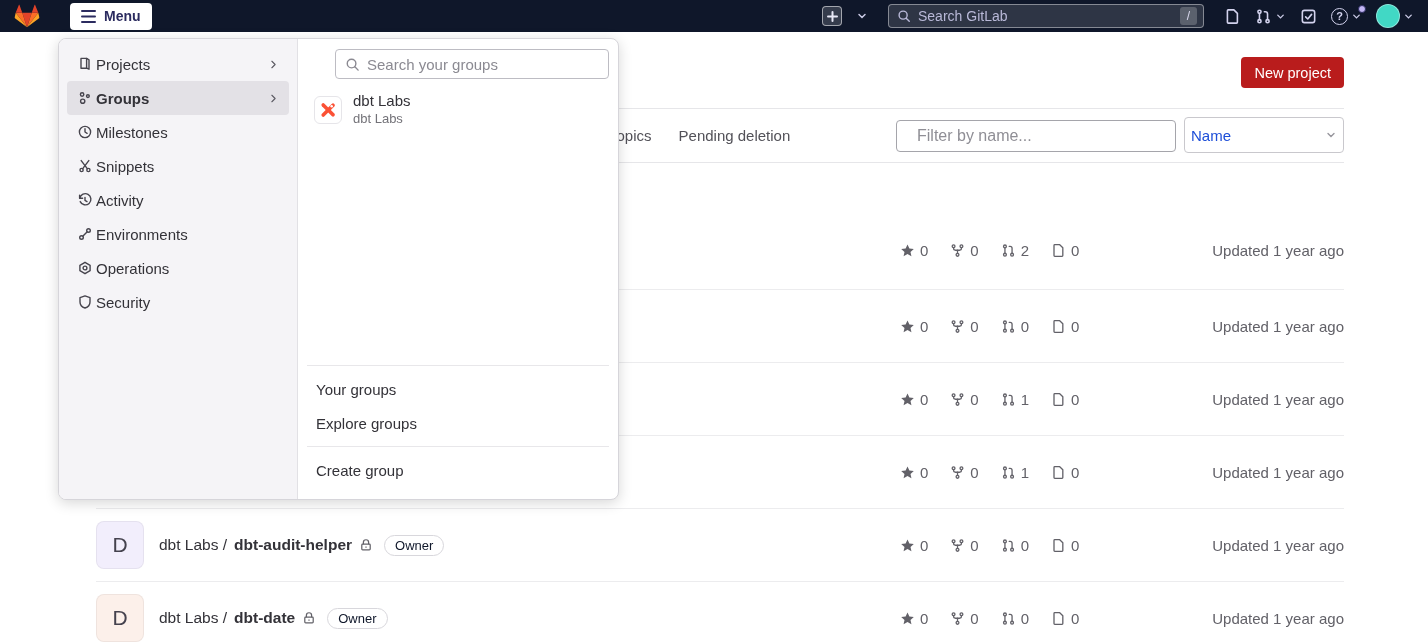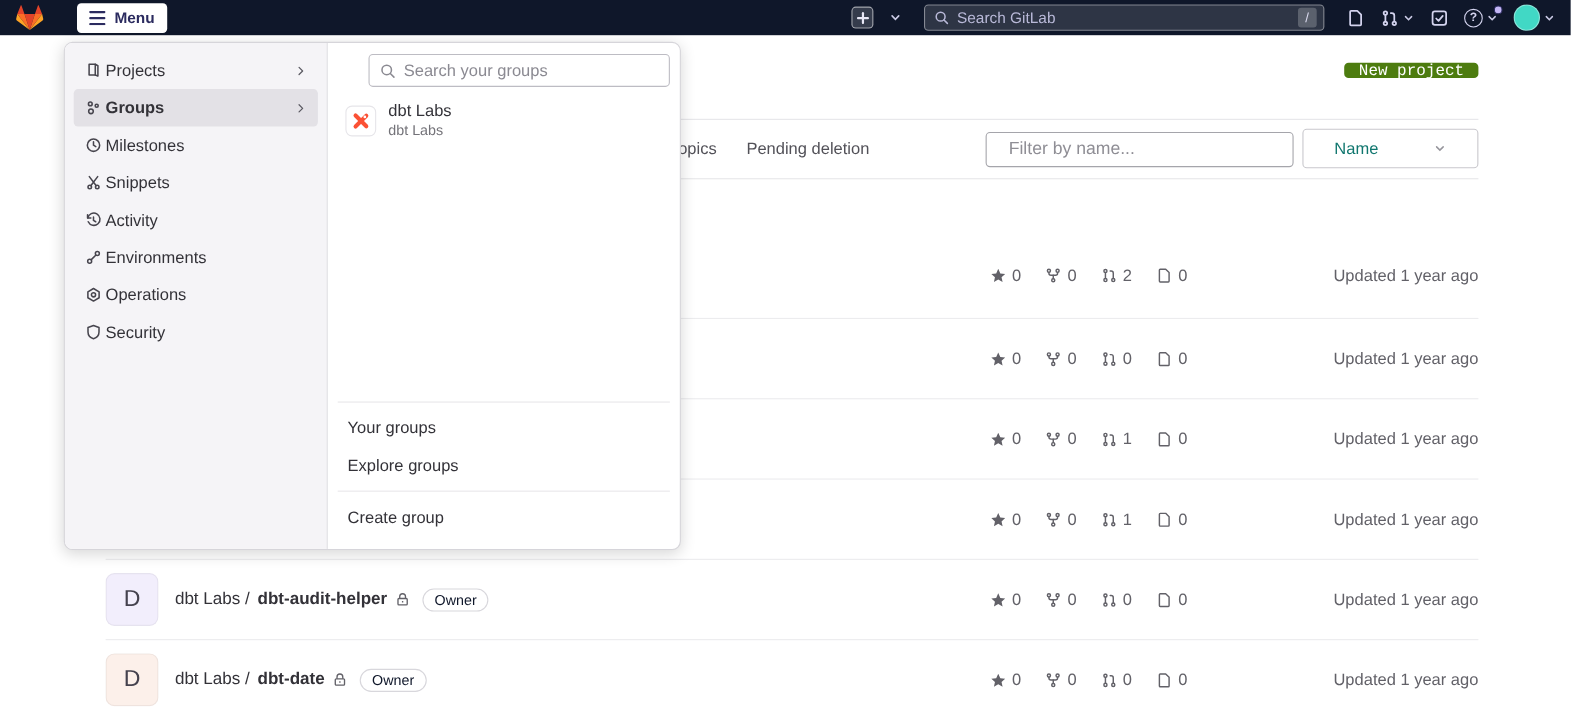--- a/index.html
+++ b/index.html
@@ -21,21 +21,21 @@
     height:27px; padding:0 11px; display:flex; align-items:center; gap:8px;
     font-weight:700; font-size:14px; cursor:pointer; font-family:inherit;
   }
   .nav-right { margin-left:auto; display:flex; align-items:center; gap:14px; }
   .plus-badge {
     width:20px; height:20px; border-radius:4px; background:rgba(255,255,255,.16);
     border:1px solid rgba(255,255,255,.55); display:grid; place-items:center; color:#e8e8f6;
   }
   .nav-chev { color:#c9c9e4; }
   .nav-search {
-    width:364px; height:24px; background:rgba(255,255,255,.13);
+    width:316px; height:24px; background:rgba(255,255,255,.13);
     border:1px solid rgba(255,255,255,.42); border-radius:4px;
     display:flex; align-items:center; gap:7px; padding:0 6px 0 8px;
     color:#b9b9d8; font-size:14px; margin:0 6px;
   }
   .nav-search .ph { flex:1; }
   .kbd {
     background:rgba(255,255,255,.22); color:#dcdcf0; border-radius:3px;
     padding:1px 7px; font-size:12px; line-height:16px;
   }
   .nav-ic { color:#d3d3ee; display:flex; align-items:center; gap:3px; position:relative; }
@@ -48,41 +48,41 @@
     position:absolute; top:-3px; right:-4px; width:8px; height:8px; border-radius:50%;
     background:#c3b6f4; border:1px solid #2a2a5e;
   }
   .nav-avatar {
     width:24px; height:24px; border-radius:50%; background:#41d8c5;
     border:1px solid rgba(255,255,255,.4);
   }
 
   
   .new-project-btn {
-    position:absolute; top:57px; right:84px; height:14px; padding:0 13px;
-    background:#4d7c0f; color:#fff; border:none; border-radius:4px;
-    font-size:14.5px; font-family:Liberation Mono, monospace; cursor:pointer;
+    position:absolute; top:57px; right:84px; height:31px; padding:0 13px;
+    background:#b91c1c; color:#fff; border:none; border-radius:4px;
+    font-size:14.5px; font-family:Liberation Sans, sans-serif; cursor:pointer;
   }
   .tabbar {
     position:absolute; top:108px; left:96px; right:84px; height:55px;
     border-top:1px solid #e6e6e9; border-bottom:1px solid #e6e6e9;
   }
   .tabs { display:flex; gap:27px; align-items:center; height:100%; margin-left:513px; }
   .tab { color:#525158; font-size:15px; cursor:pointer; white-space:nowrap; }
   .filter-input {
     position:absolute; left:800px; top:11px; width:280px; height:32px;
     border:1px solid #a5a5ab; border-radius:4px; padding:0 20px; font-size:16px;
     font-family:inherit; color:#333238; outline:none;
   }
   .filter-input::placeholder { color:#8f8e95; }
   .sort-select {
     position:absolute; right:0; top:8px; width:160px; height:36px;
     border:1px solid #c9c8cd; border-radius:4px; background:#fff;
     display:flex; align-items:center; justify-content:space-between;
-    padding:0 28px; font-size:15px; color:#0f766e; cursor:pointer;
+    padding:0 6px; font-size:15px; color:#1d4ed8; cursor:pointer;
   }
   .sort-select .chev { color:#96959c; }
 
   
   .project-list { position:absolute; top:212px; left:96px; right:84px; }
   .project-row {
     height:73px; border-bottom:1px solid #ececee; display:flex; align-items:center;
     position:relative;
   }
   .project-row:first-child { height:78px; }

